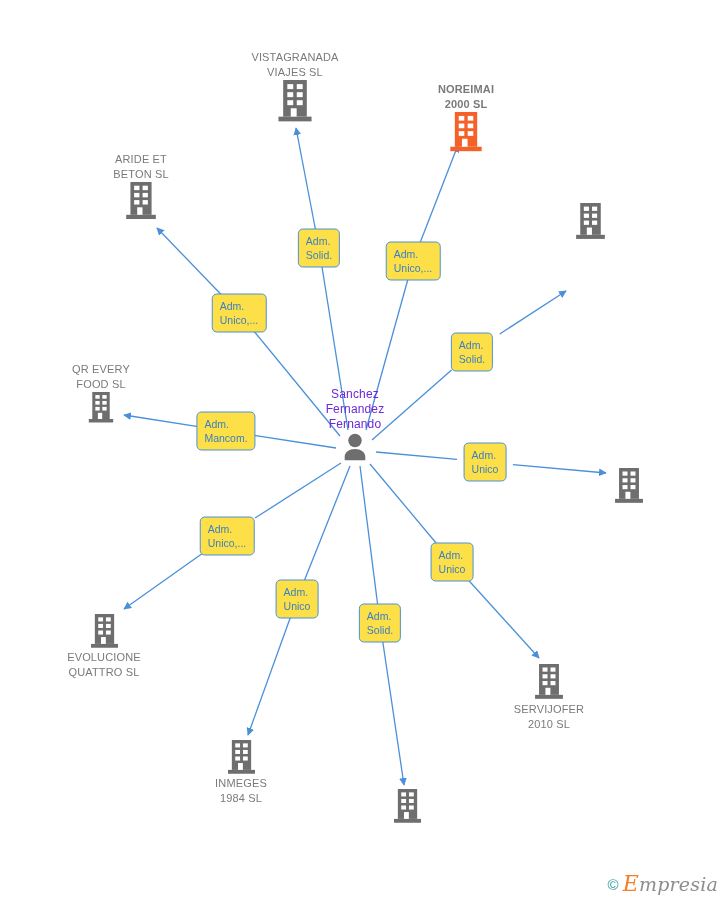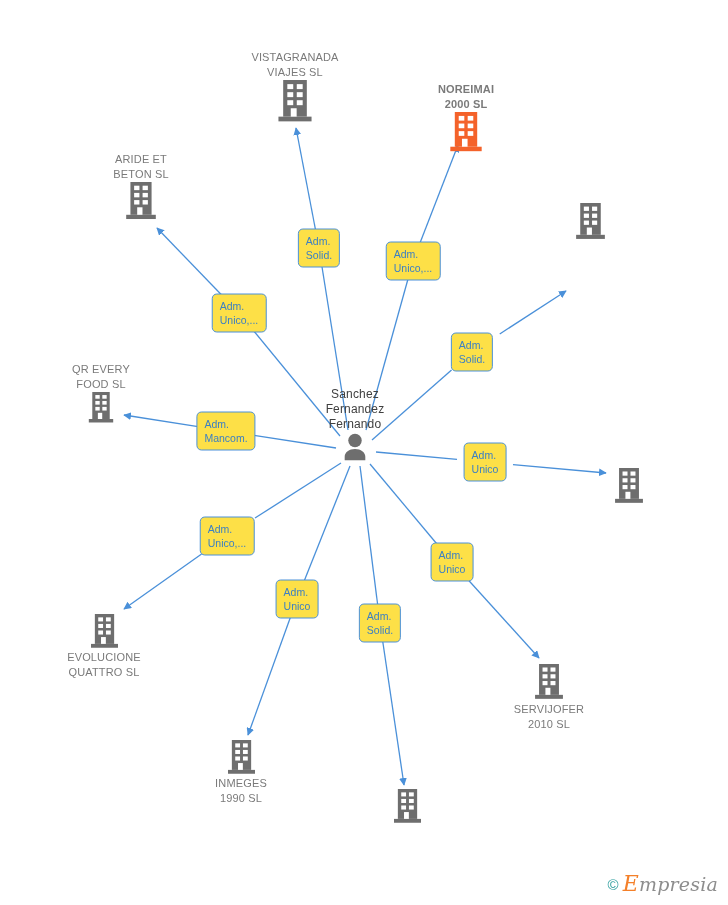--- a/index.html
+++ b/index.html
@@ -27,21 +27,21 @@
   }
   .node .cap{
     font-size:11px;
     line-height:15px;
     color:#7a7a7a;
     text-align:center;
     letter-spacing:.15px;
     white-space:pre-line;
   }
   .node.highlight .cap{ color:#7a7a7a; font-weight:bold; }
-  .node.person .cap{ font-size:12px; line-height:15px; color:#404040; }
+  .node.person .cap{ font-size:12px; line-height:15px; color:#6d28d9; }
   .node.below .cap{ order:2; margin-top:2px; }
   .node.below .glyph{ order:1; }
   .glyph{ line-height:0; }
   
   .edge-label{
     position:absolute;
     z-index:4;
     background:#fde047;
     border:1.6px solid #4a90d9;
     border-radius:5px;
@@ -262,21 +262,21 @@
       <rect x="9.5" y="10.3" width="5" height="4.2"></rect>
       <rect x="17.5" y="10.3" width="5" height="4.2"></rect>
       <rect x="9.5" y="17.1" width="5" height="4.2"></rect>
       <rect x="17.5" y="17.1" width="5" height="4.2"></rect>
       <rect x="12.4" y="23.9" width="5" height="7.1"></rect>
     </g>
   </svg></div>
     </div>
     <div class="node below" style="left: 241px; top: 739.64px;">
       <div class="cap">INMEGES
-1990  SL</div>
+1984  SL</div>
       <div class="glyph"><svg width="31" height="34.720000000000006" viewBox="0 0 32 36" aria-hidden="true">
     <g fill="#6e6e6e">
       <rect x="6" y="0" width="20" height="31"></rect>
       <rect x="2" y="31" width="28" height="4"></rect>
     </g>
     <g fill="#ffffff">
       <rect x="9.5" y="3.5" width="5" height="4.2"></rect>
       <rect x="17.5" y="3.5" width="5" height="4.2"></rect>
       <rect x="9.5" y="10.3" width="5" height="4.2"></rect>
       <rect x="17.5" y="10.3" width="5" height="4.2"></rect>

